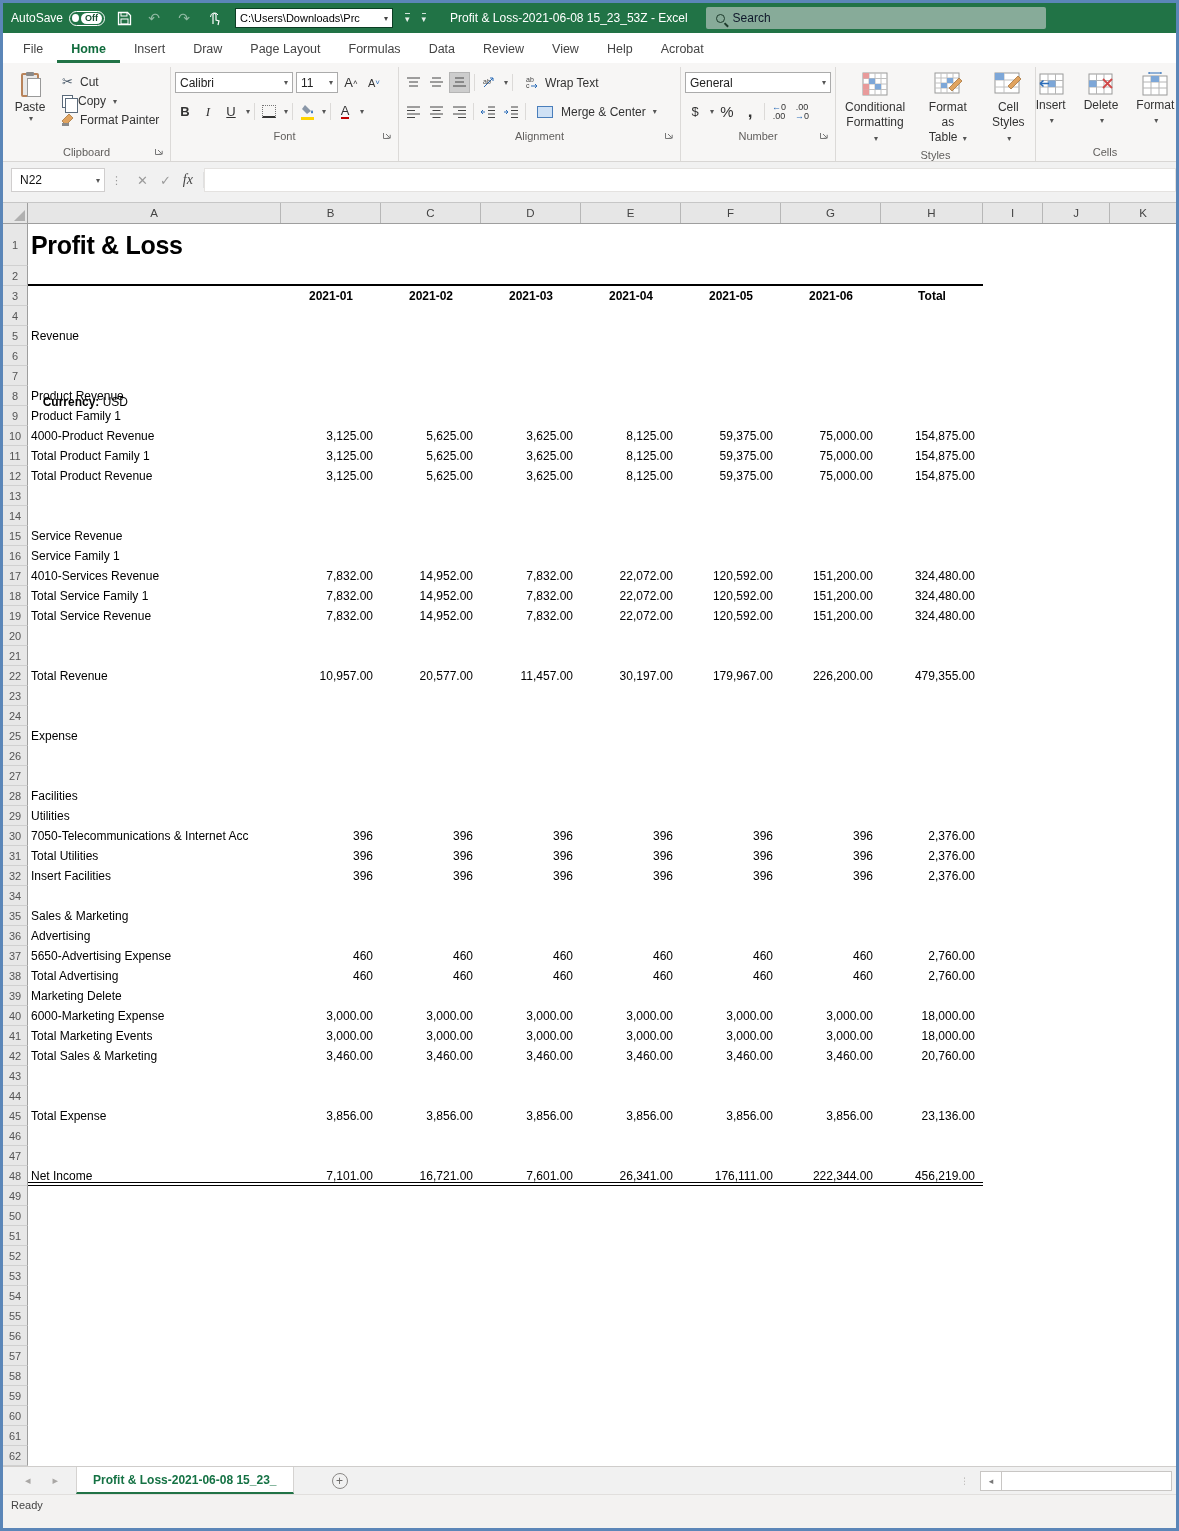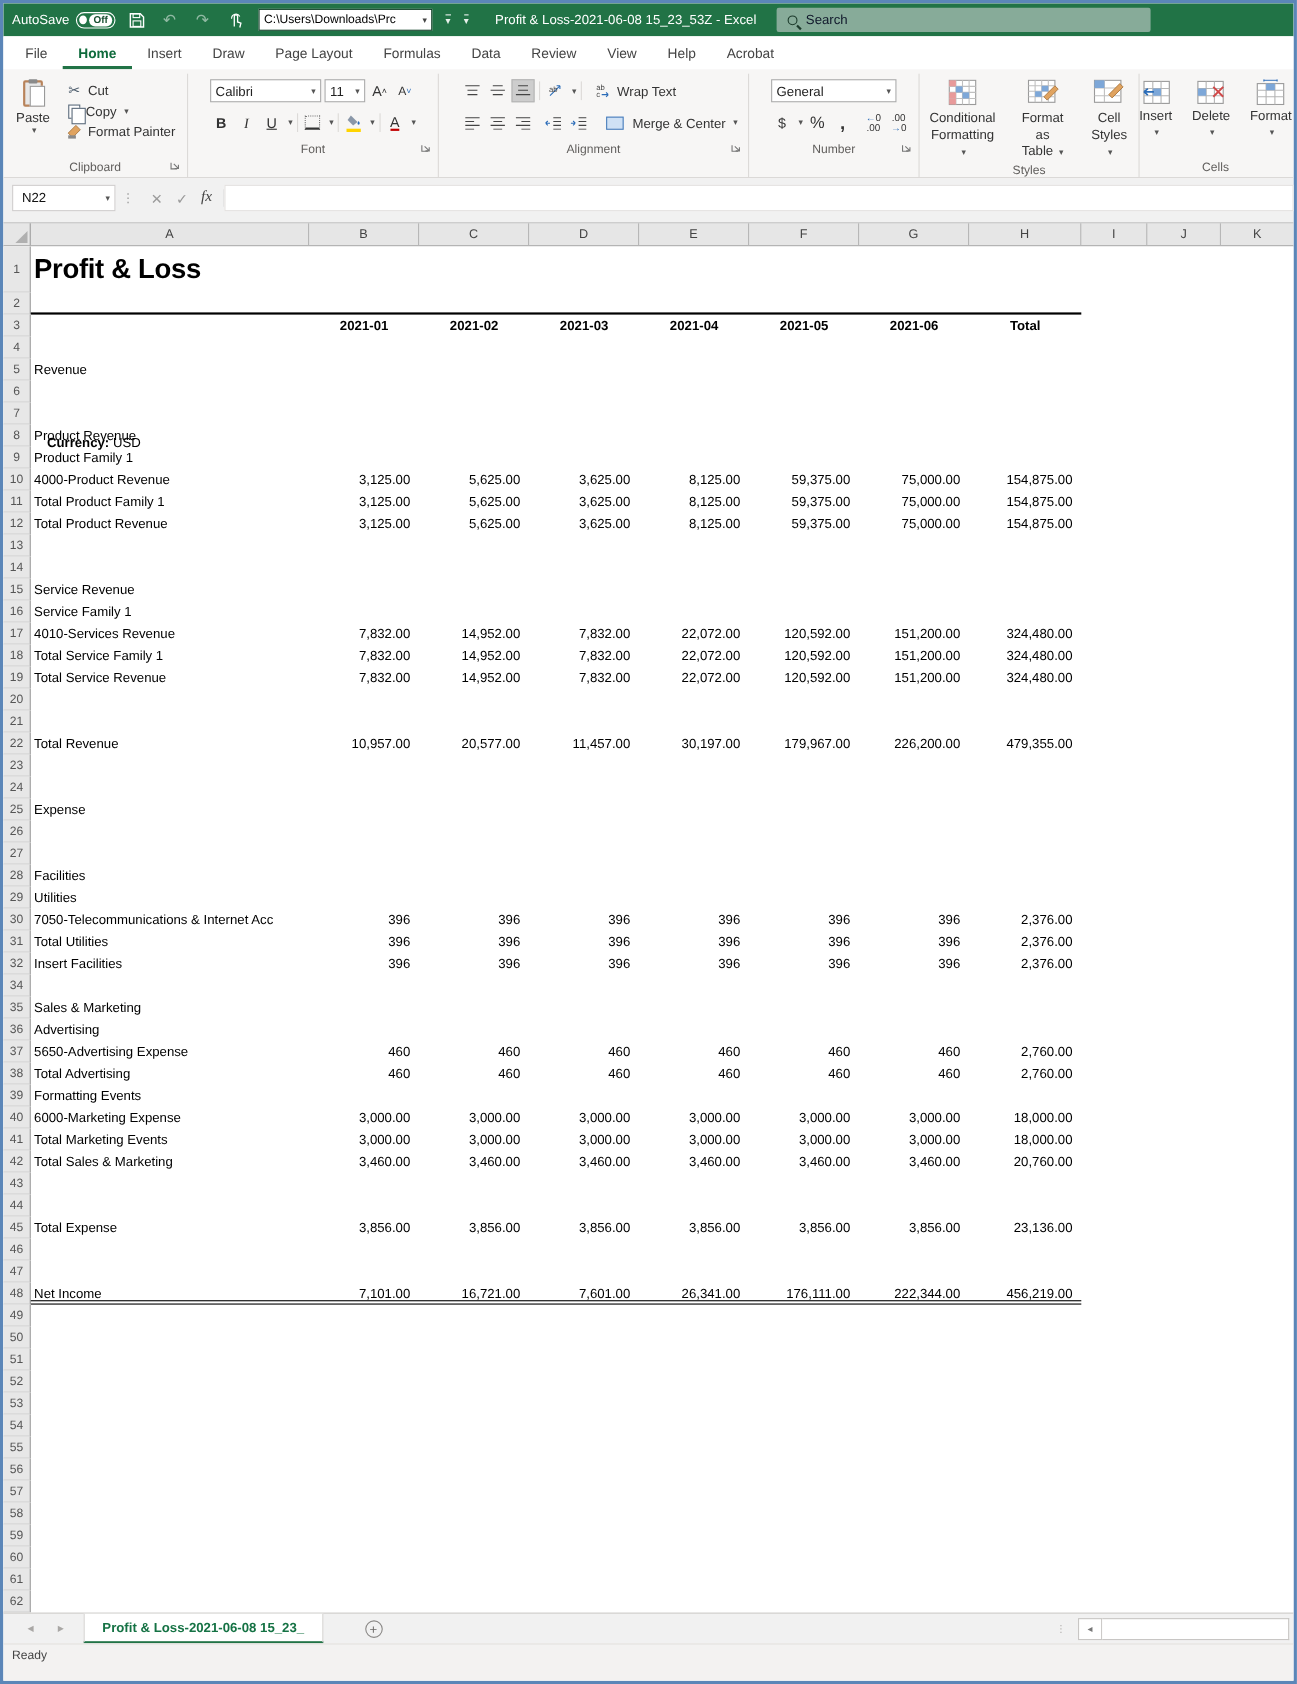--- a/index.html
+++ b/index.html
@@ -39,21 +39,21 @@
   .dd{font-size:8px;color:#555;margin-left:2px;}
   .paste-btn{display:flex;flex-direction:column;align-items:center;font-size:12px;color:#333;width:46px;padding:4px 2px;cursor:pointer;}
   .clip{width:18px;height:24px;border:2px solid #b8835a;border-radius:2px;position:relative;background:#e8e8e8;margin-bottom:3px;}
   .clip::before{content:"";position:absolute;left:3px;top:-3px;width:8px;height:4px;background:#8a8a8a;border-radius:1px;}
   .clip::after{content:"";position:absolute;left:4px;top:3px;width:12px;height:17px;background:#fff;border:1px solid #999;}
   .smallcol{display:flex;flex-direction:column;gap:3px;padding-top:4px;}
   .sbtn{display:flex;align-items:center;gap:5px;font-size:12px;color:#333;cursor:pointer;white-space:nowrap;padding:1px 3px;}
   .ic{font-size:13px;color:#4a5a6a;width:15px;text-align:center;}
   .copy-ic{width:11px;height:13px;border:1px solid #5a6a7a;background:#fff;position:relative;margin-left:2px;}
   .copy-ic::after{content:"";position:absolute;left:2px;top:2px;width:11px;height:13px;border:1px solid #5a6a7a;background:#fff;}
-  .fontrow{display:flex;align-items:center;gap:3px;margin:3px 16px 5px;}
+  .fontrow{display:flex;align-items:center;gap:3px;margin:3px 0 5px;}
   .combo{background:#fff;border:1px solid #ababab;height:21px;display:flex;align-items:center;justify-content:space-between;font-size:12px;color:#222;padding:0 4px;cursor:pointer;}
   .fmt-btn{min-width:20px;height:21px;display:flex;align-items:center;justify-content:center;font-size:13px;color:#333;cursor:pointer;padding:0 2px;}
   .fmt-btn.sel{background:#cdcdcd;border:1px solid #b5b5b5;}
   .ubar{border-bottom:2px solid #c00000;line-height:13px;}
   .ybar{border-bottom:3px solid #ffd400;line-height:12px;}
   .brd-ic{width:14px;height:13px;border:1px dotted #777;border-bottom:2px solid #333;}
   .algn svg{display:block;}
   .vline{width:1px;background:#dcdad8;align-self:stretch;margin:2px 1px;}
   .wrap-lbl,.merge-lbl{font-size:12px;color:#333;}
   .mc-ic{width:16px;height:12px;border:1px solid #4a7ebb;background:#cfe1f5;display:inline-block;margin-right:3px;}
@@ -1077,21 +1077,21 @@
             <div class="cell cn num">460</div>
             <div class="cell chh num">2,760.00</div>
           </div>
           <div class="cell ci"></div>
           <div class="cell cj"></div>
           <div class="cell ck"></div>
         </div>
         <div class="grow">
           <div class="rhead">39</div>
           <div class="band">
-            <div class="cell ca lbl">Formatting Events</div>
+            <div class="cell ca lbl">Marketing Delete</div>
             <div class="cell cn"></div>
             <div class="cell cn"></div>
             <div class="cell cn"></div>
             <div class="cell cn"></div>
             <div class="cell cn"></div>
             <div class="cell cn"></div>
             <div class="cell chh"></div>
           </div>
           <div class="cell ci"></div>
           <div class="cell cj"></div>

